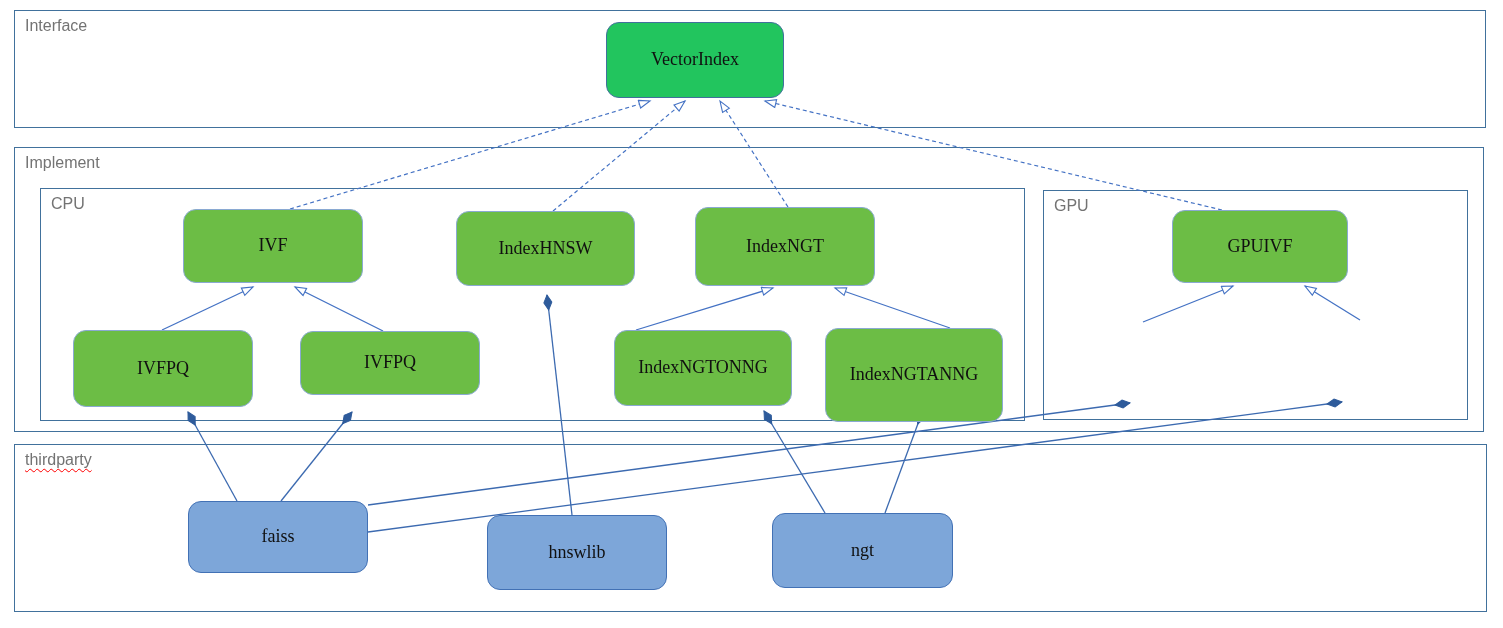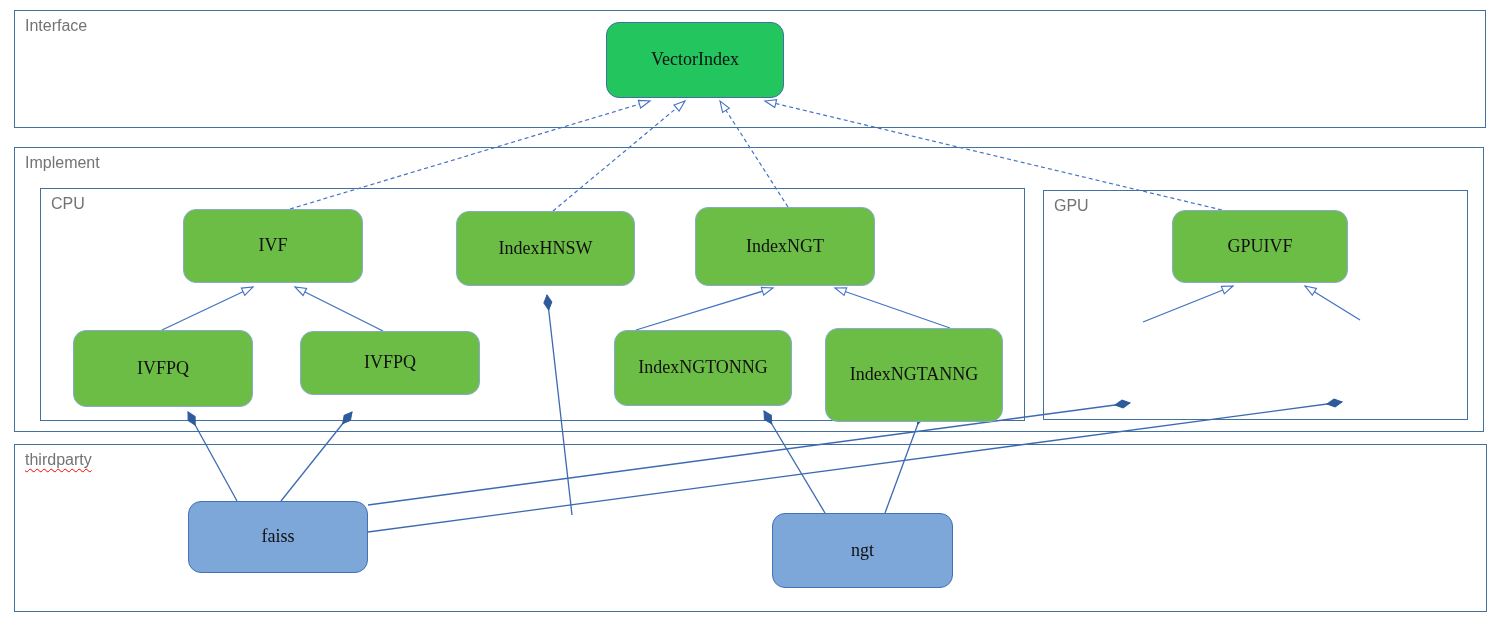--- a/index.html
+++ b/index.html
@@ -118,17 +118,20 @@
     <span>IndexNGTANNG</span>
   </div>
 
   <div class="node green" style="left:1172px;top:210px;width:176px;height:73px">
     <span>GPUIVF</span>
   </div>
 
   <div class="node blue" style="left:188px;top:501px;width:180px;height:72px">
     <span>faiss</span>
   </div>
+  <div class="node blue" style="left:487px;top:515px;width:180px;height:75px">
+    <span>hnswlib</span>
+  </div>
   <div class="node blue" style="left:772px;top:513px;width:181px;height:75px">
     <span>ngt</span>
   </div>
 
 </div>
 
 </body></html>

